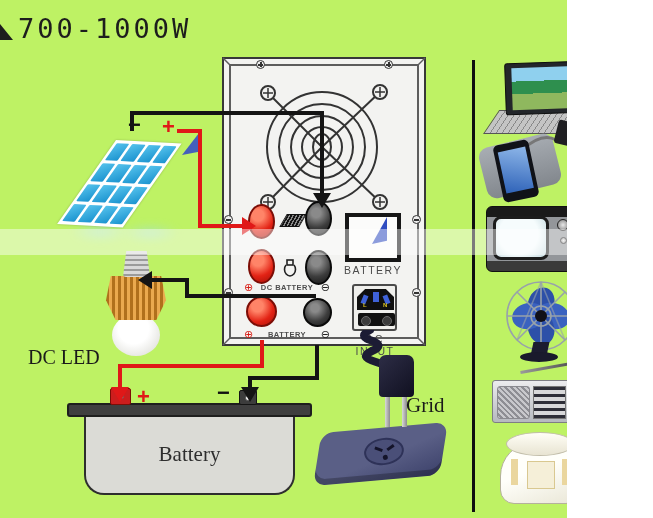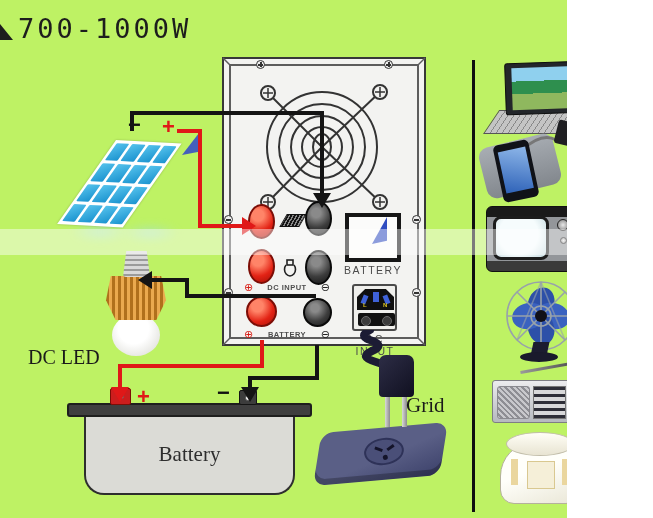--- a/index.html
+++ b/index.html
@@ -208,21 +208,21 @@
   <div class="abs" style="left:283px;top:214px;width:20px;height:13px;z-index:16;transform:skewX(-30deg);border:1px solid #111;background:repeating-linear-gradient(90deg,#141414 0 2px,#8a8a8a 2px 3.5px)"></div>
   <svg class="widget" style="left:281px;top:259px;z-index:16" width="18" height="20">
     <g fill="none" stroke="#222" stroke-width="1.6">
       <rect x="6" y="1" width="6" height="5"></rect>
       <path d="M5,6 a5.5,6.5 0 1 0 8,0"></path>
     </g>
   </svg>
 
   <div class="abs portrow" style="left:244px;top:282px;width:86px">
     <span class="sym-plus">⊕</span>
-    <span class="plab">DC INPUT</span>
+    <span class="plab">DC BATTERY</span>
     <span class="sym-minus">⊖</span>
   </div>
   <div class="abs portrow" style="left:244px;top:329px;width:86px">
     <span class="sym-plus">⊕</span>
     <span class="plab">BATTERY</span>
     <span class="sym-minus">⊖</span>
   </div>
 
   <div class="abs out-window"></div>
   <div class="abs out-tri"></div>

